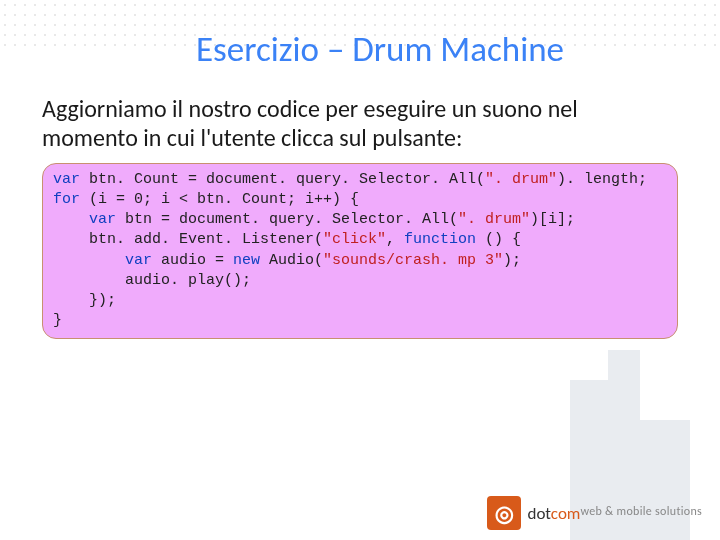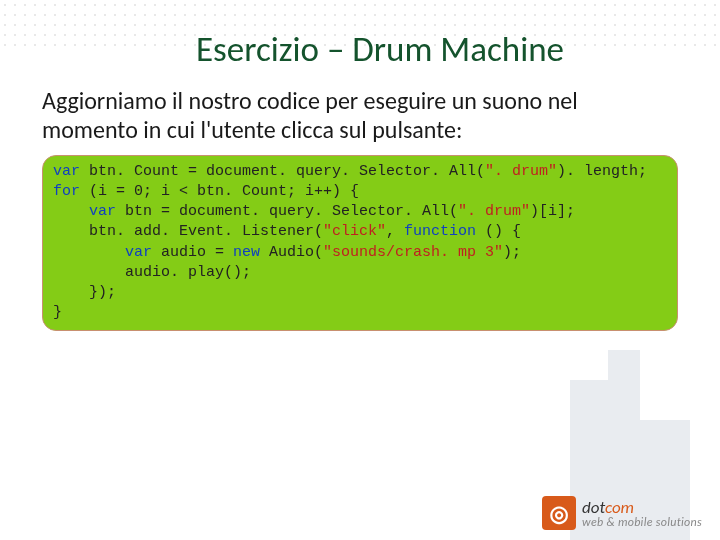--- a/index.html
+++ b/index.html
@@ -36,34 +36,34 @@
   .b1 { left: 0; width: 38px; height: 160px; }
   .b2 { left: 38px; width: 32px; height: 190px; }
   .b3 { left: 70px; width: 50px; height: 120px; }
   .content {
     position: relative;
     padding: 28px 42px 0 42px;
   }
   h1 {
     font-size: 35px;
     font-weight: 400;
-    color: #14532d;
+    color: #3b82f6;
     text-align: center;
-    margin-bottom: 16px;
+    margin-bottom: 24px;
     padding-left: 40px;
   }
   .intro, .outro {
     font-size: 24px;
     color: #1a1a1a;
     line-height: 1.22;
     margin-bottom: 10px;
   }
   .outro { margin-top: 10px; }
   .codebox {
-    background: #84cc16;
+    background: #f0abfc;
     border: 1px solid #c89070;
     border-radius: 14px;
     padding: 6px 10px;
     font-family: "Courier New", monospace;
     font-size: 15px;
     line-height: 1.35;
     color: #222;
     white-space: pre;
   }
   .kw { color: #1040c0; }
@@ -80,21 +80,21 @@
     width: 34px; height: 34px;
     background: #d85a1a;
     border-radius: 4px;
     display: flex;
     align-items: center;
     justify-content: center;
     color: #fff;
     font-size: 22px;
     font-weight: bold;
   }
-  .logo-text { display: flex; flex-direction: column; line-height: 1; font-style: italic; }
+  .logo-text { display: flex; flex-direction: row; line-height: 1; }
   .logo-main { font-size: 17px; color: #333; font-weight: 400; }
   .logo-sub { font-size: 12px; color: #888; letter-spacing: 0.3px; }
 </style>
 </head>
 <body>
 
 <div class="bg-pattern"></div>
 <div class="building">
   <div class="building-shape b1"></div>
   <div class="building-shape b2"></div>

